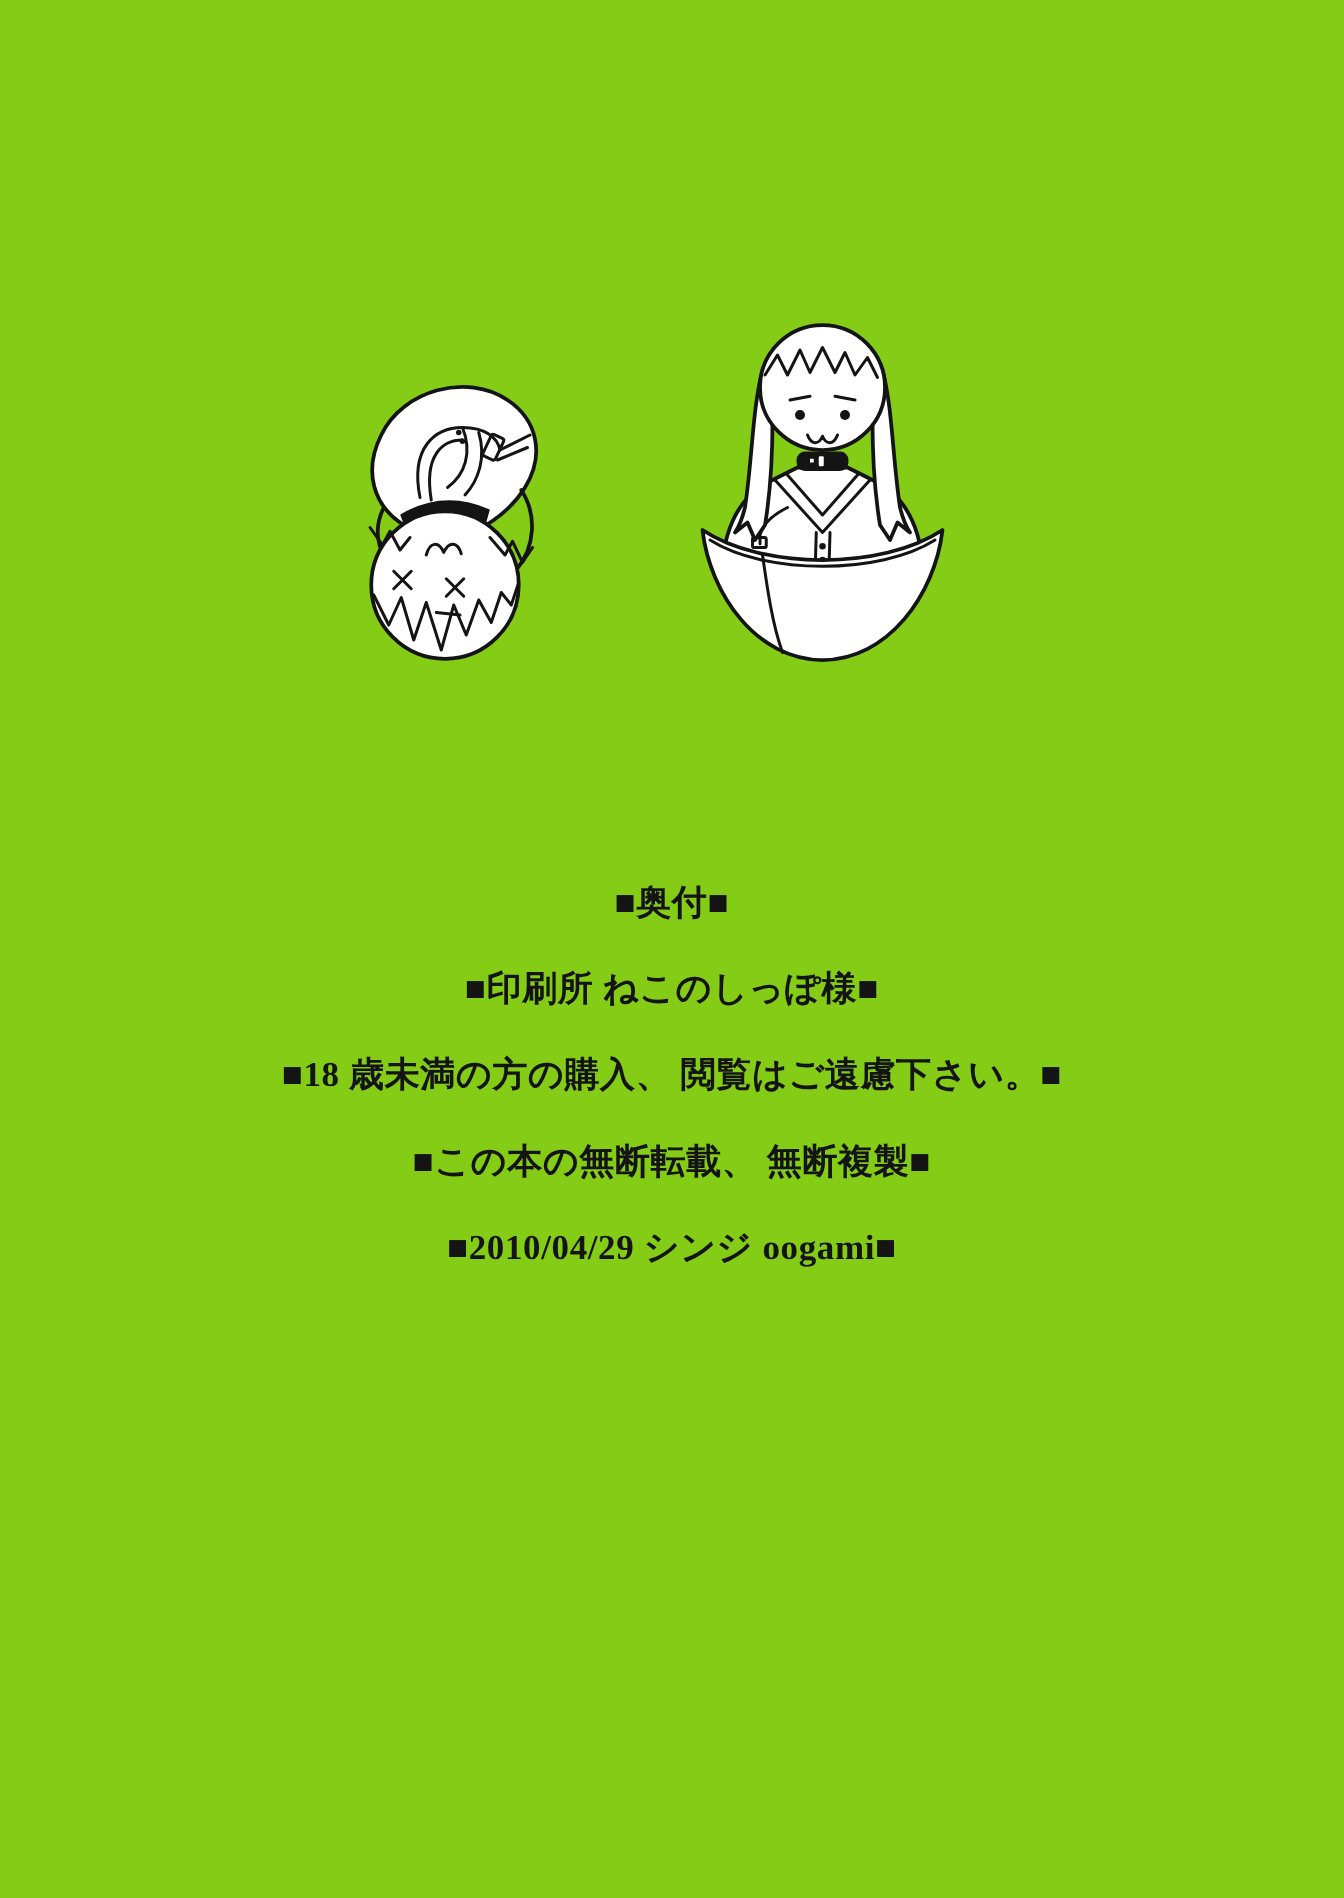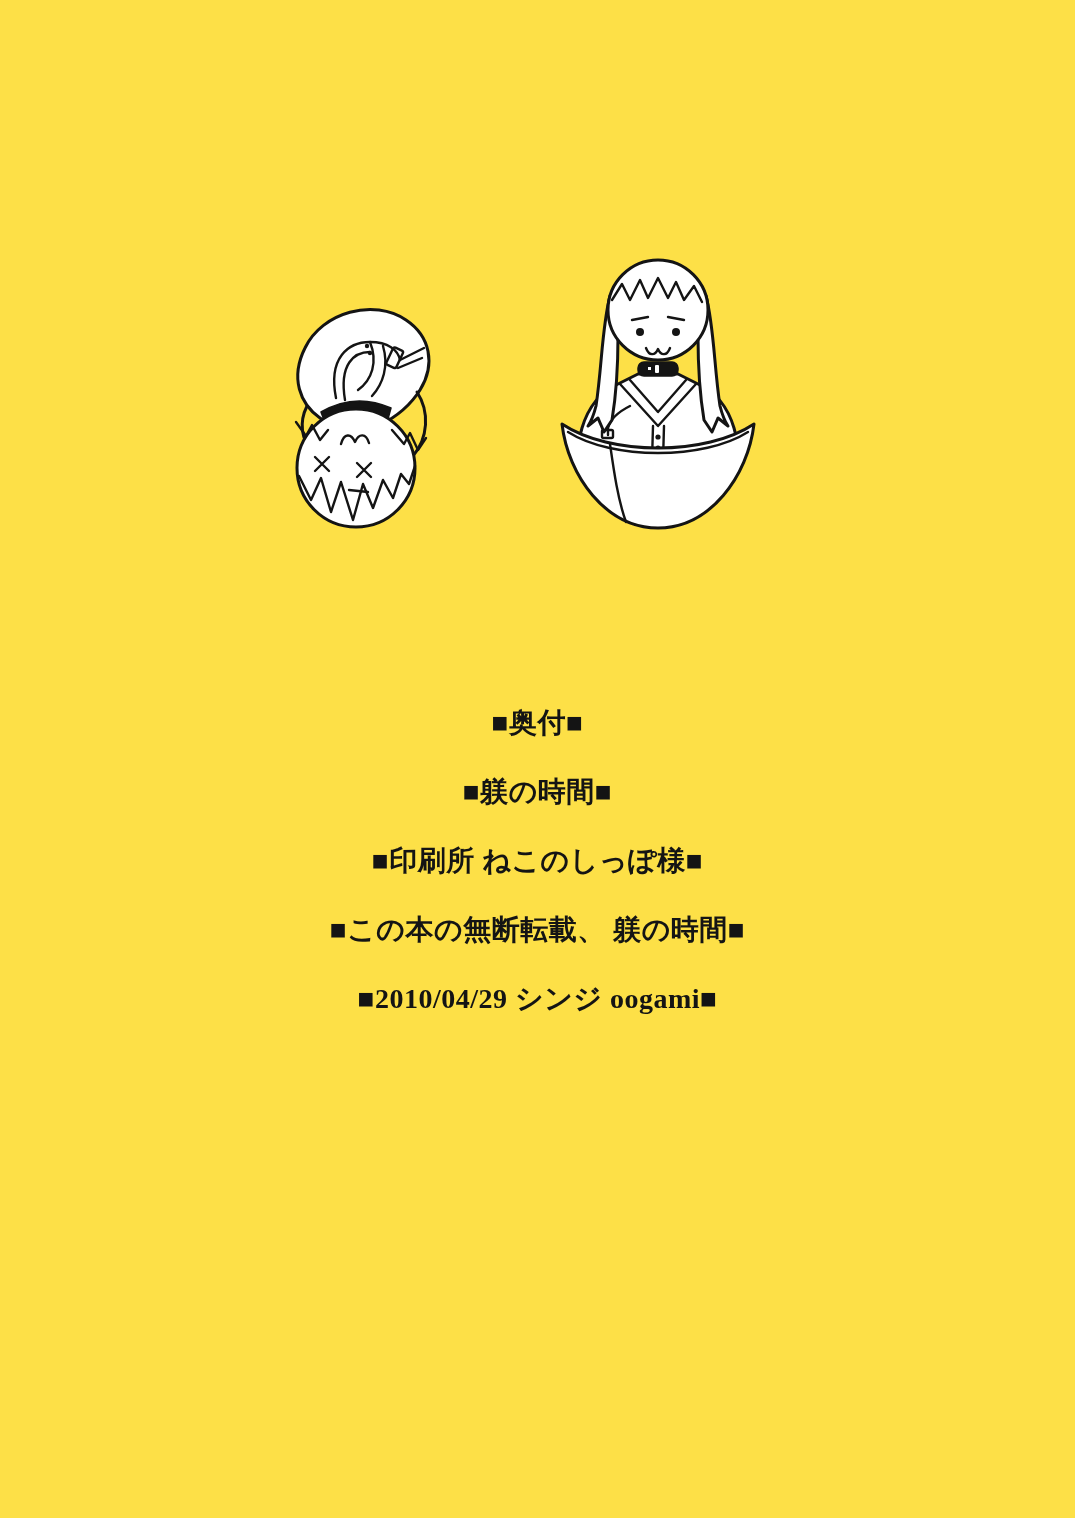--- a/index.html
+++ b/index.html
@@ -5,21 +5,21 @@
   html, body {
     margin: 0;
     padding: 0;
     background: #e8e8e8;
   }
   .page {
     position: relative;
     width: 1075px;
     height: 1518px;
     margin: 0 auto;
-    background: #fde047;
+    background: #84cc16;
     overflow: hidden;
     font-family: "Liberation Serif", "DejaVu Serif", serif;
     color: #141414;
   }
   .illustration {
     position: absolute;
   }
   .illustration.left-doll {
     left: 272px;
     top: 298px;
@@ -146,19 +146,19 @@
     <rect class="mark-white" x="92" y="111" width="3" height="3"></rect>
     <g>
       <path class="fill-white" d="M6,168 C12,220 50,272 102,272 C154,272 192,220 198,168 C150,200 54,200 6,168 Z"></path>
       <path class="ln-thin" d="M12,176 C56,204 148,204 192,176"></path>
       <path class="ln-thin" d="M54,188 C58,216 62,244 70,266"></path>
     </g>
   </svg>
 
   <div class="colophon">
     <div class="colophon-line">■奥付■</div>
-    <div class="colophon-line">■躾の時間■</div>
     <div class="colophon-line">■印刷所 ねこのしっぽ様■</div>
-    <div class="colophon-line">■この本の無断転載、 躾の時間■</div>
+    <div class="colophon-line">■18 歳未満の方の購入、 閲覧はご遠慮下さい。■</div>
+    <div class="colophon-line">■この本の無断転載、 無断複製■</div>
     <div class="colophon-line">■2010/04/29 シンジ oogami■</div>
   </div>
 
 </div>
 
 </body></html>

